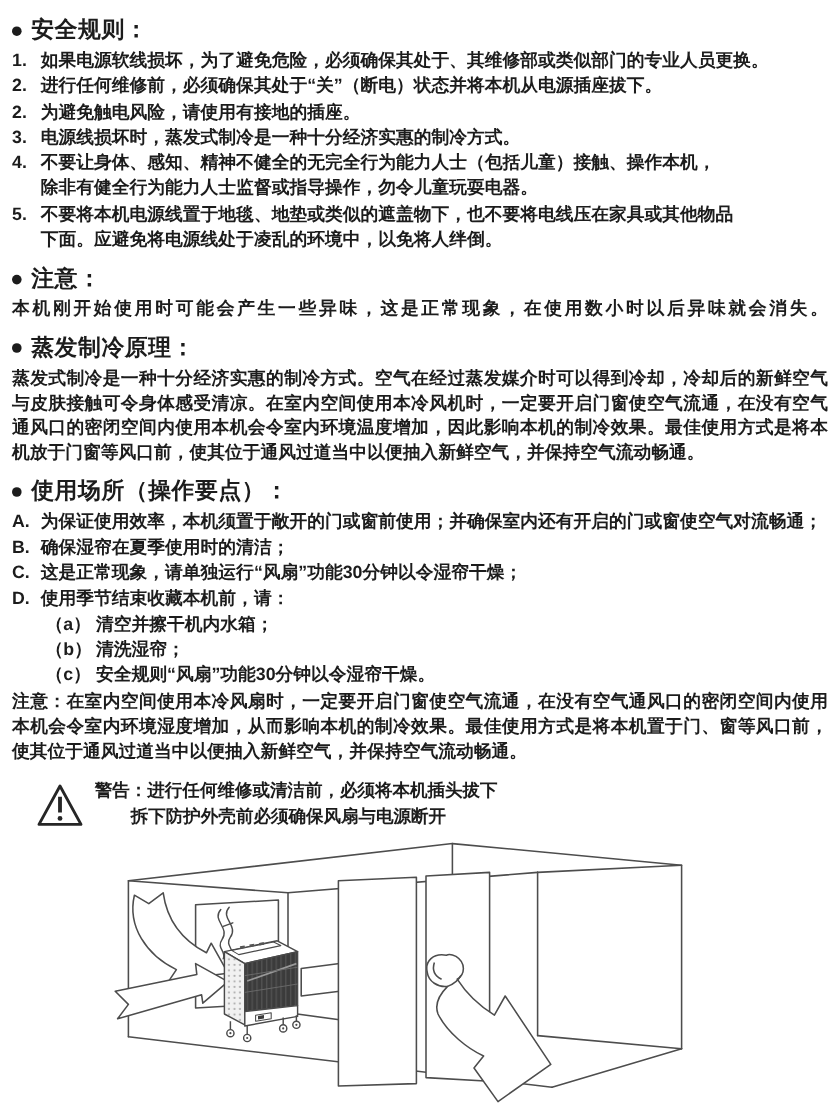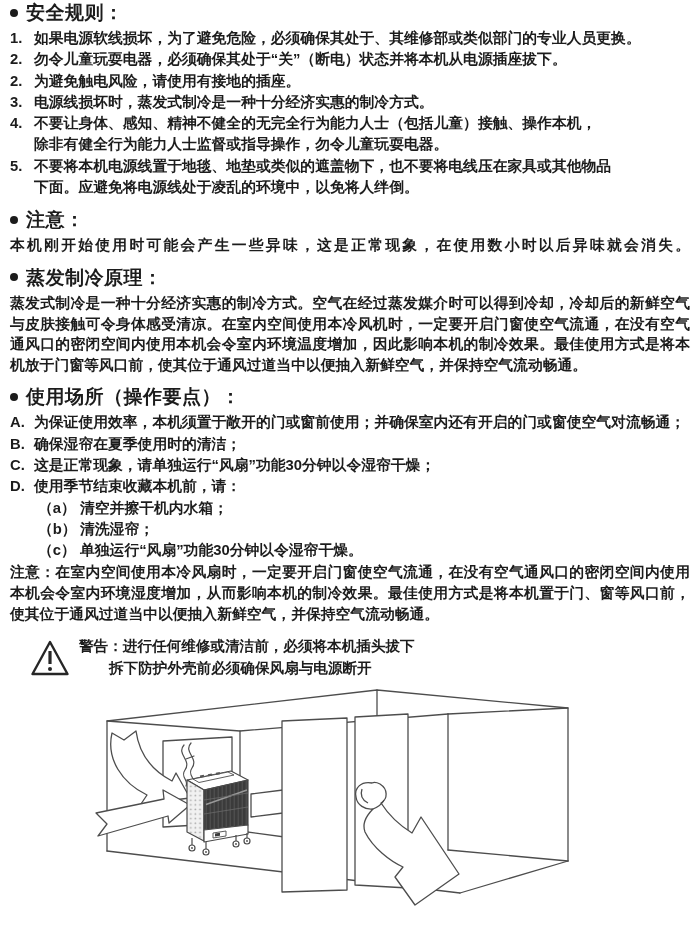--- a/index.html
+++ b/index.html
@@ -2,21 +2,21 @@
 <html><head>
 <meta charset="utf-8">
 <style>
   html,body { margin:0; padding:0; }
   body {
     width:700px; height:933px; background:#ffffff; overflow:hidden;
     font-family:"Liberation Sans","DejaVu Sans",sans-serif;
     color:#1c1c1c; font-weight:bold;
     -webkit-font-smoothing:antialiased;
   }
-  .page { width:700px; height:933px; box-sizing:border-box; }
+  .page { width:700px; height:933px; box-sizing:border-box; padding-top:13px; }
   .tx { padding:0 10px; }
   .sec { margin-bottom:9px; }
   .sec-head { display:flex; align-items:center; gap:8px; font-size:19px; line-height:25px; margin:0 0 3px 0; letter-spacing:.5px; }
   .bullet { width:8px; height:8px; border-radius:50%; background:#1c1c1c; flex:0 0 8px; }
   .li { display:flex; font-size:14.8px; line-height:21.3px; }
   .li .num { flex:0 0 24px; }
   .li .txt { flex:1; text-align:justify; white-space:pre-wrap; }
   .para { margin:0; font-size:14.8px; line-height:20.6px; text-align:justify; }
   .para.stretch { text-align-last:justify; }
   .subli { display:flex; margin-left:28px; font-size:14.8px; line-height:21.3px; }
@@ -37,21 +37,21 @@
     <h2 class="sec-head">
       <span class="bullet"></span>
       <span>安全规则：</span>
     </h2>
     <div class="li">
       <span class="num">1.</span>
       <span class="txt">如果电源软线损坏，为了避免危险，必须确保其处于、其维修部或类似部门的专业人员更换。</span>
     </div>
     <div class="li">
       <span class="num">2.</span>
-      <span class="txt">勿令儿童玩耍电器，必须确保其处于“关”（断电）状态并将本机从电源插座拔下。</span>
+      <span class="txt">进行任何维修前，必须确保其处于“关”（断电）状态并将本机从电源插座拔下。</span>
     </div>
     <div class="li">
       <span class="num">2.</span>
       <span class="txt">为避免触电风险，请使用有接地的插座。</span>
     </div>
     <div class="li">
       <span class="num">3.</span>
       <span class="txt">电源线损坏时，蒸发式制冷是一种十分经济实惠的制冷方式。</span>
     </div>
     <div class="li">
@@ -106,21 +106,21 @@
     <div class="subli">
       <span class="num">（a）</span>
       <span class="txt">清空并擦干机内水箱；</span>
     </div>
     <div class="subli">
       <span class="num">（b）</span>
       <span class="txt">清洗湿帘；</span>
     </div>
     <div class="subli">
       <span class="num">（c）</span>
-      <span class="txt">单独运行“风扇”功能30分钟以令湿帘干燥。</span>
+      <span class="txt">安全规则“风扇”功能30分钟以令湿帘干燥。</span>
     </div>
     <p class="para note">注意：在室内空间使用本冷风扇时，一定要开启门窗使空气流通，在没有空气通风口的密闭空间内使用本机会令室内环境湿度增加，从而影响本机的制冷效果。最佳使用方式是将本机置于门、窗等风口前，使其位于通风过道当中以便抽入新鲜空气，并保持空气流动畅通。</p>
   </div>
 
   <div class="warning tx">
     <svg width="40" height="40" viewBox="0 0 40 40">
       <path d="M20,3 L37.5,35 L2.5,35 Z" fill="none" stroke="#262626" stroke-width="2.4" stroke-linejoin="round"></path>
       <line x1="20" y1="12" x2="20" y2="25" stroke="#262626" stroke-width="3.2"></line>
       <circle cx="20" cy="30" r="2" fill="#262626"></circle>
     </svg>

